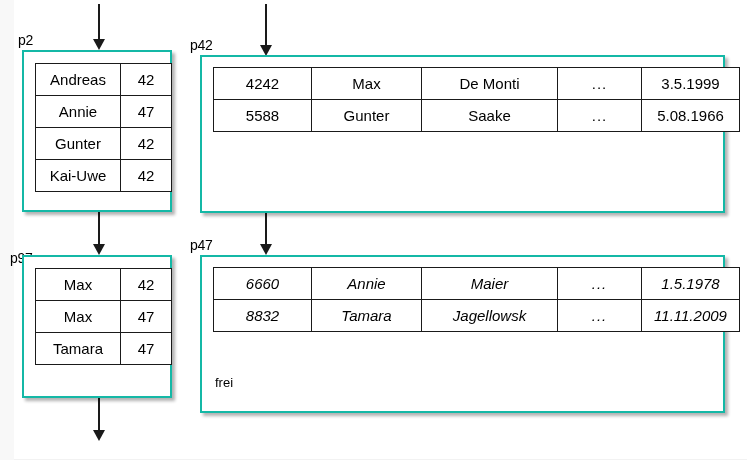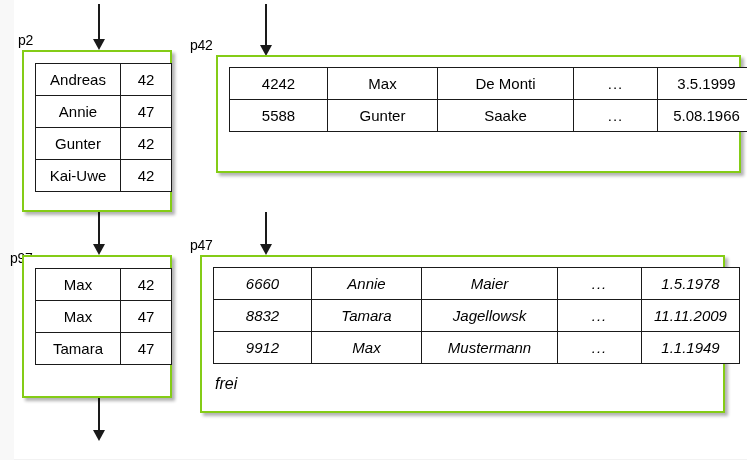--- a/index.html
+++ b/index.html
@@ -19,21 +19,21 @@
   }
   .bottom-hairline{
     position:absolute;left:14px;bottom:0;width:733px;height:1px;
     background:#f2f2f2;
   }
 
   
   .block{
     position:absolute;
     background:#ffffff;
-    border:2px solid #84cc16;
+    border:2px solid #14b8a6;
     box-shadow:3px 3px 3px rgba(0,0,0,0.30);
     box-sizing:border-box;
   }
   .block-label{
     position:absolute;
     font-size:14px;
     color:#000;
     font-family:"Liberation Sans", sans-serif;
     white-space:nowrap;
     letter-spacing:-0.3px;
@@ -54,22 +54,21 @@
     color:#000;
     height:31px;
     padding:0 2px;
     white-space:nowrap;
     font-family:"Liberation Sans", sans-serif;
   }
   .ellipsis-cell{letter-spacing:1px;}
 
   .frei{
     position:absolute;
-    font-style:italic;
-    font-size:16px;
+    font-size:13px;
     color:#000;
     font-family:"Liberation Sans", sans-serif;
   }
 
   
   .arrow{position:absolute;}
   .arrow .shaft{
     position:absolute;left:0;top:0;width:2px;background:#1a1a1a;
   }
   .arrow .head{
@@ -153,21 +152,21 @@
         <tr>
           <td>Tamara</td>
           <td>47</td>
         </tr>
       </tbody>
     </table>
   </div>
 
   <div class="block-label" style="left:190px; top:37px;">p42</div>
 
-  <div class="block" style="left:216px; top:55px; width:525px; height:118px;">
+  <div class="block" style="left:200px; top:55px; width:525px; height:158px;">
     <table class="grid" style="left:11px; top:10px; width:501px;">
       <tbody>
         <tr>
           <td style="width:93px;">4242</td>
           <td style="width:105px;">Max</td>
           <td style="width:131px;">De Monti</td>
           <td class="ellipsis-cell" style="width:79px;">...</td>
           <td style="width:93px;">3.5.1999</td>
         </tr>
         <tr>
@@ -193,26 +192,19 @@
           <td class="ellipsis-cell" style="width:79px;">...</td>
           <td style="width:93px;">1.5.1978</td>
         </tr>
         <tr>
           <td>8832</td>
           <td>Tamara</td>
           <td>Jagellowsk</td>
           <td class="ellipsis-cell">...</td>
           <td>11.11.2009</td>
         </tr>
-        <tr>
-          <td>9912</td>
-          <td>Max</td>
-          <td>Mustermann</td>
-          <td class="ellipsis-cell">...</td>
-          <td>1.1.1949</td>
-        </tr>
       </tbody>
     </table>
 
     <div class="frei" style="left:13px; top:118px;">frei</div>
   </div>
 
 </div>
 
 </body></html>

